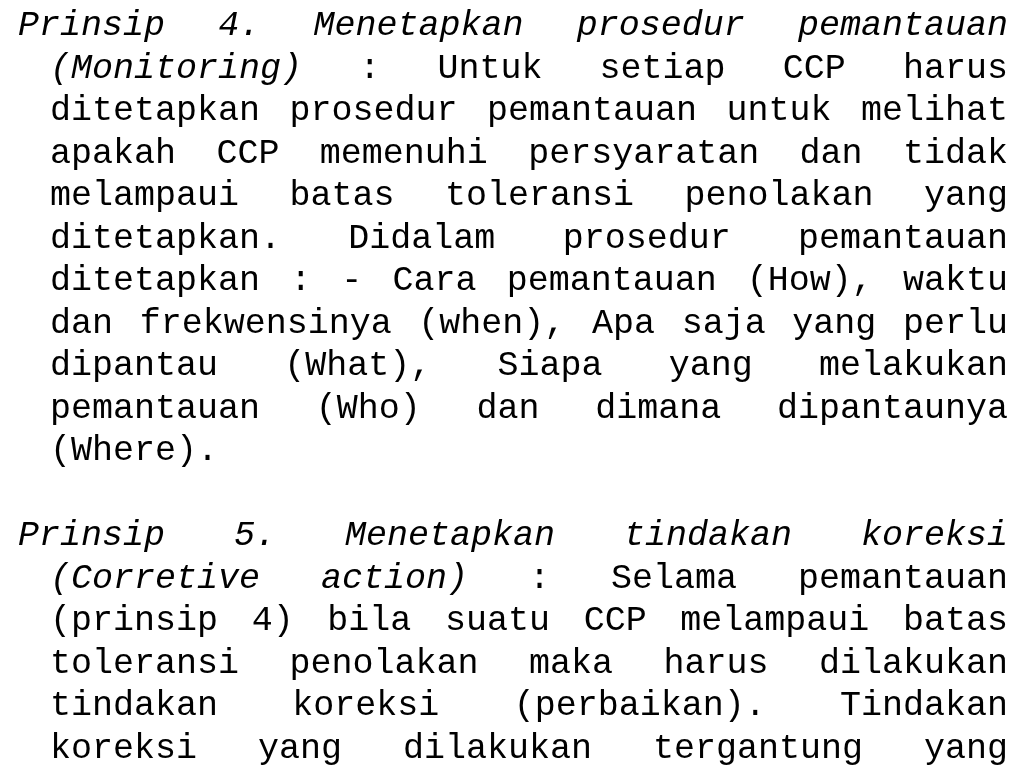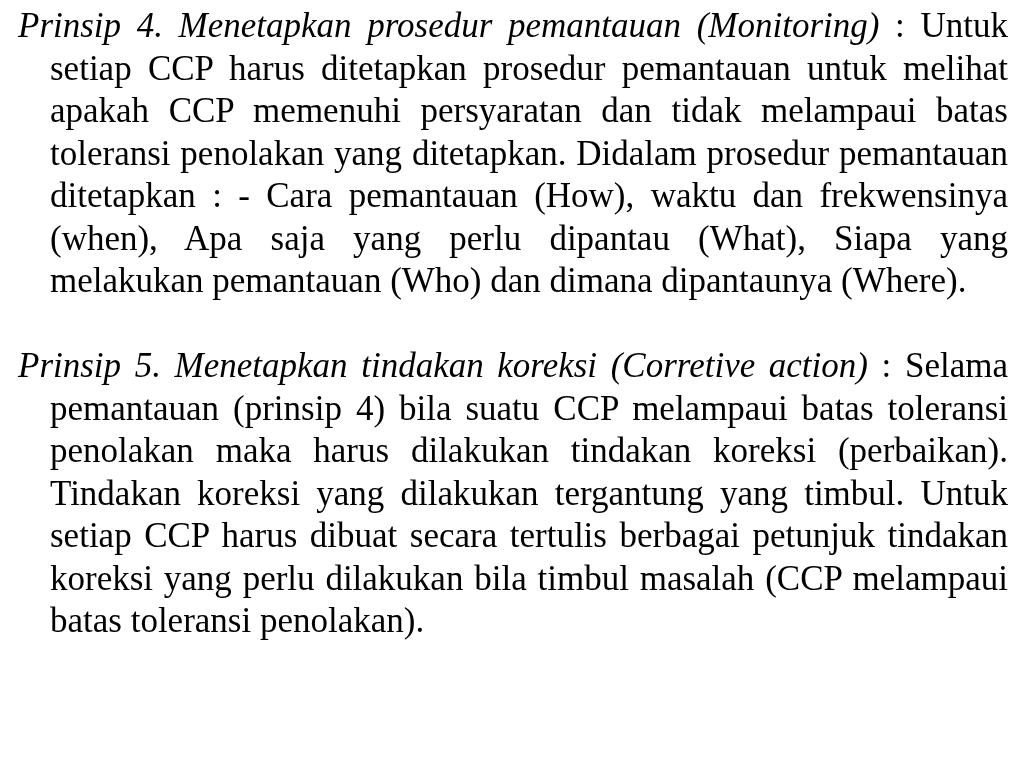--- a/index.html
+++ b/index.html
@@ -10,21 +10,21 @@
   body {
     width: 1024px;
     height: 768px;
     overflow: hidden;
   }
   .slide {
     box-sizing: border-box;
     width: 1024px;
     height: 768px;
     padding: 5px 16px 0 50px;
-    font-family: Liberation Serif, serif;
+    font-family: Liberation Mono, monospace;
     font-size: 35px;
     line-height: 42.5px;
     color: #000000;
     hyphens: none;
     -webkit-hyphens: none;
   }
   .para {
     margin: 0;
     text-align: justify;
     text-align-last: left;

